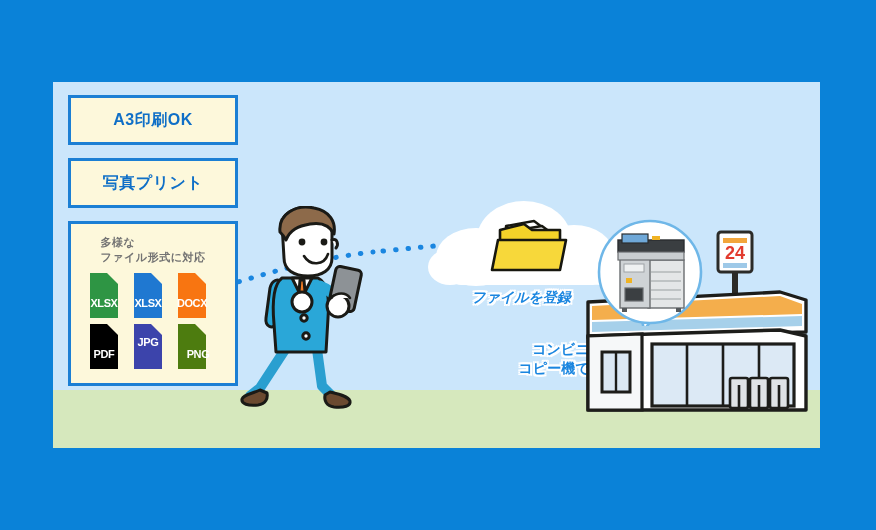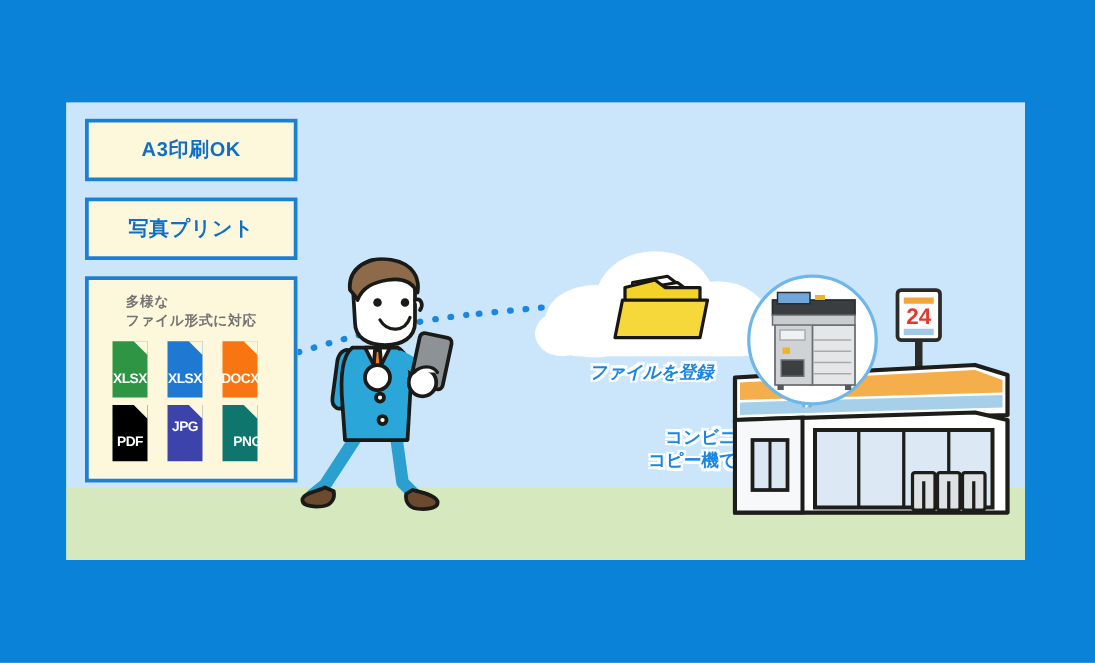--- a/index.html
+++ b/index.html
@@ -140,21 +140,21 @@
           </div>
           <div class="ficon" style="background: rgb(248, 117, 17);">
             <span>DOCX</span>
           </div>
           <div class="ficon" style="background: #000000;">
             <span>PDF</span>
           </div>
           <div class="ficon" style="background: rgb(60, 68, 171); align-items: center;">
             <span>JPG</span>
           </div>
-          <div class="ficon" style="background: #0f766e; padding-left: 12px;">
+          <div class="ficon" style="background: #4d7c0f; padding-left: 12px;">
             <span>PNG</span>
           </div>
         </div>
     </div>
 
     <div id="headline">
     </div>
 
     <svg id="cloud" viewBox="0 0 200 92">
       <g fill="#ffffff">

